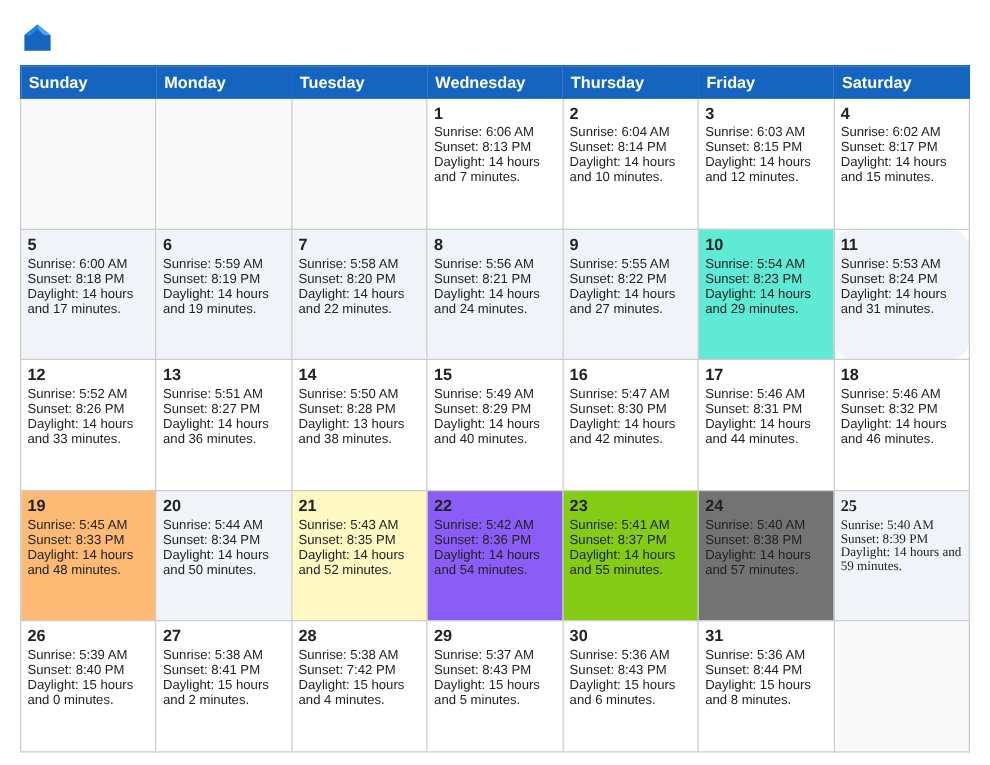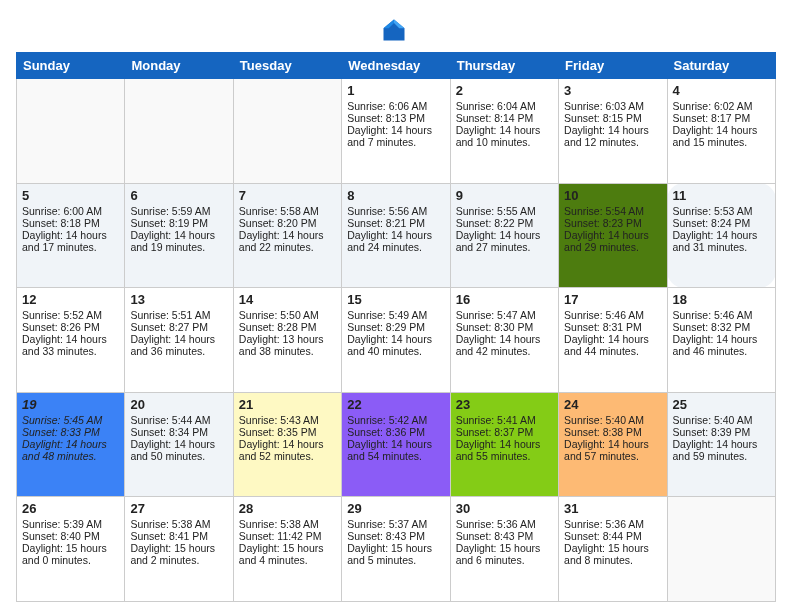--- a/index.html
+++ b/index.html
@@ -9,21 +9,20 @@
       font-family: Arial, sans-serif;
       background: #fff;
       overflow: hidden;
     }
     .page {
       width: 792px;
       height: 612px;
       padding: 16px 16px 10px 16px;
       display: flex;
       flex-direction: column;
-      align-items: center;
     }
     .header {
       display: flex;
       justify-content: space-between;
       align-items: flex-start;
       margin-bottom: 8px;
     }
     .logo {
       display: flex;
       align-items: center;
@@ -154,21 +153,21 @@
         <span>Sunset: 8:20 PM</span><br>
         <span>Daylight: 14 hours and 22 minutes.</span></td>
           <td style="background: rgb(240, 244, 248);"><span class="day-num">8</span>
         <span>Sunrise: 5:56 AM</span><br>
         <span>Sunset: 8:21 PM</span><br>
         <span>Daylight: 14 hours and 24 minutes.</span></td>
           <td style="background: rgb(240, 244, 248);"><span class="day-num">9</span>
         <span>Sunrise: 5:55 AM</span><br>
         <span>Sunset: 8:22 PM</span><br>
         <span>Daylight: 14 hours and 27 minutes.</span></td>
-          <td style="background: #4d7c0f;"><span class="day-num">10</span>
+          <td style="background: #5eead4;"><span class="day-num">10</span>
         <span>Sunrise: 5:54 AM</span><br>
         <span>Sunset: 8:23 PM</span><br>
         <span>Daylight: 14 hours and 29 minutes.</span></td>
           <td style="background: rgb(240, 244, 248); border-radius: 17px;"><span class="day-num">11</span>
         <span>Sunrise: 5:53 AM</span><br>
         <span>Sunset: 8:24 PM</span><br>
         <span>Daylight: 14 hours and 31 minutes.</span></td>
         </tr>
         <tr>
           <td><span class="day-num">12</span>
@@ -194,61 +193,61 @@
           <td><span class="day-num">17</span>
         <span>Sunrise: 5:46 AM</span><br>
         <span>Sunset: 8:31 PM</span><br>
         <span>Daylight: 14 hours and 44 minutes.</span></td>
           <td><span class="day-num">18</span>
         <span>Sunrise: 5:46 AM</span><br>
         <span>Sunset: 8:32 PM</span><br>
         <span>Daylight: 14 hours and 46 minutes.</span></td>
         </tr>
         <tr>
-          <td style="background: #3b82f6; font-style: italic;"><span class="day-num">19</span>
+          <td style="background: #fdba74;"><span class="day-num">19</span>
         <span>Sunrise: 5:45 AM</span><br>
         <span>Sunset: 8:33 PM</span><br>
         <span>Daylight: 14 hours and 48 minutes.</span></td>
           <td style="background: rgb(240, 244, 248);"><span class="day-num">20</span>
         <span>Sunrise: 5:44 AM</span><br>
         <span>Sunset: 8:34 PM</span><br>
         <span>Daylight: 14 hours and 50 minutes.</span></td>
           <td style="background: #fef9c3;"><span class="day-num">21</span>
         <span>Sunrise: 5:43 AM</span><br>
         <span>Sunset: 8:35 PM</span><br>
         <span>Daylight: 14 hours and 52 minutes.</span></td>
           <td style="background: #8b5cf6;"><span class="day-num">22</span>
         <span>Sunrise: 5:42 AM</span><br>
         <span>Sunset: 8:36 PM</span><br>
         <span>Daylight: 14 hours and 54 minutes.</span></td>
           <td style="background: #84cc16;"><span class="day-num">23</span>
         <span>Sunrise: 5:41 AM</span><br>
         <span>Sunset: 8:37 PM</span><br>
         <span>Daylight: 14 hours and 55 minutes.</span></td>
-          <td style="background: #fdba74;"><span class="day-num">24</span>
+          <td style="background: #737373;"><span class="day-num">24</span>
         <span>Sunrise: 5:40 AM</span><br>
         <span>Sunset: 8:38 PM</span><br>
         <span>Daylight: 14 hours and 57 minutes.</span></td>
-          <td style="background: rgb(240, 244, 248);"><span class="day-num">25</span>
+          <td style="background: rgb(240, 244, 248); font-family: Liberation Serif, serif;"><span class="day-num">25</span>
         <span>Sunrise: 5:40 AM</span><br>
         <span>Sunset: 8:39 PM</span><br>
         <span>Daylight: 14 hours and 59 minutes.</span></td>
         </tr>
         <tr>
           <td><span class="day-num">26</span>
         <span>Sunrise: 5:39 AM</span><br>
         <span>Sunset: 8:40 PM</span><br>
         <span>Daylight: 15 hours and 0 minutes.</span></td>
           <td><span class="day-num">27</span>
         <span>Sunrise: 5:38 AM</span><br>
         <span>Sunset: 8:41 PM</span><br>
         <span>Daylight: 15 hours and 2 minutes.</span></td>
           <td><span class="day-num">28</span>
         <span>Sunrise: 5:38 AM</span><br>
-        <span>Sunset: 11:42 PM</span><br>
+        <span>Sunset: 7:42 PM</span><br>
         <span>Daylight: 15 hours and 4 minutes.</span></td>
           <td><span class="day-num">29</span>
         <span>Sunrise: 5:37 AM</span><br>
         <span>Sunset: 8:43 PM</span><br>
         <span>Daylight: 15 hours and 5 minutes.</span></td>
           <td><span class="day-num">30</span>
         <span>Sunrise: 5:36 AM</span><br>
         <span>Sunset: 8:43 PM</span><br>
         <span>Daylight: 15 hours and 6 minutes.</span></td>
           <td><span class="day-num">31</span>

